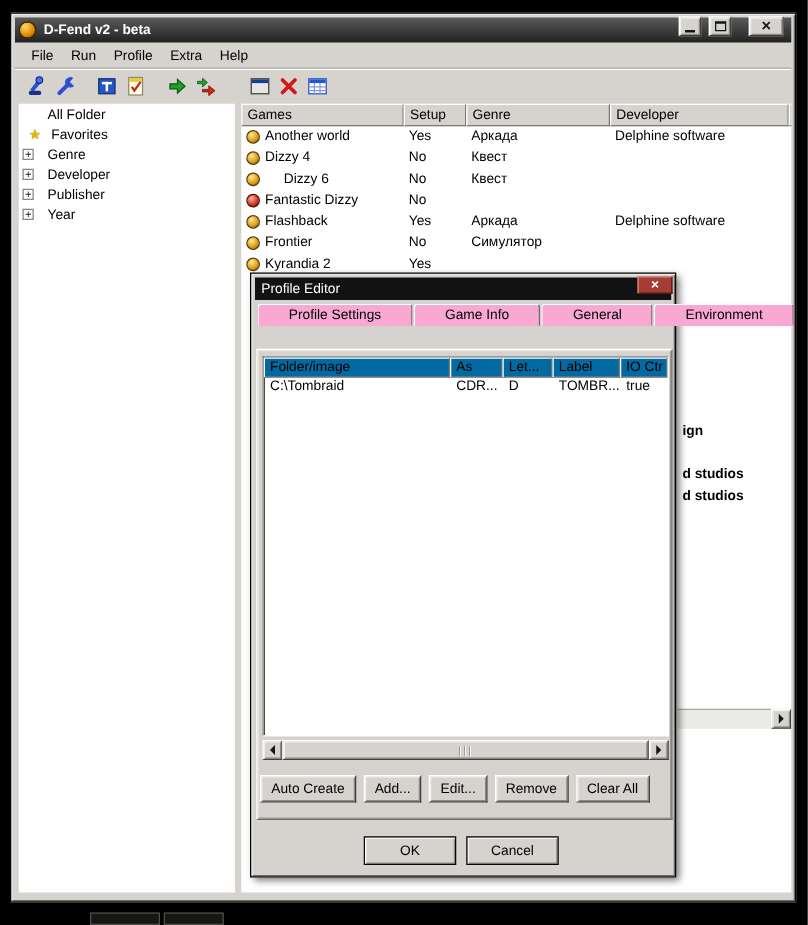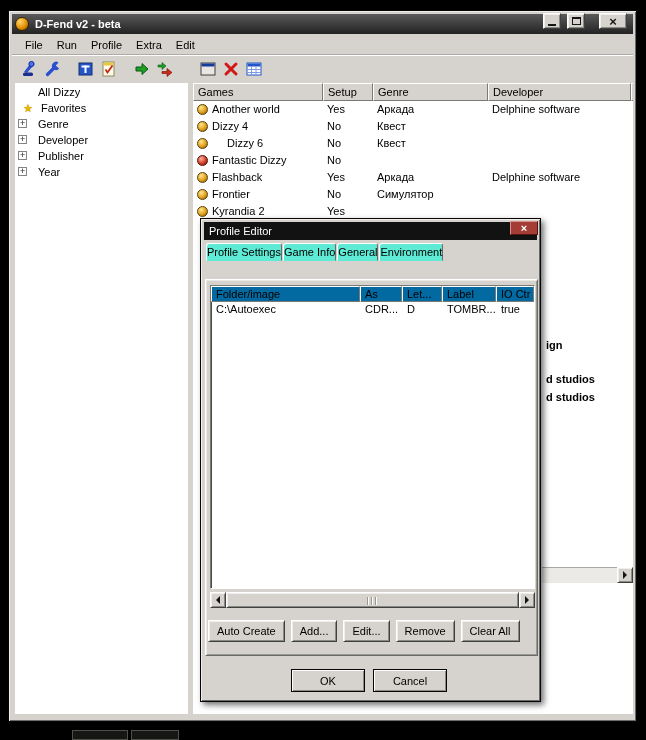--- a/index.html
+++ b/index.html
@@ -78,21 +78,21 @@
                   display:flex; align-items:center; }
   .dlg-title { color:#fff; margin-left:5px; white-space:nowrap; }
   .dlg-close { position:absolute; right:2px; top:2px; width:28px; height:14px; background:#a33d35;
                border:1px solid; border-color:#d89088 #561210 #561210 #d89088;
                display:flex; align-items:center; justify-content:center; }
   .dlg-close::before { content:"×"; color:#fff; font-weight:bold; font-size:11px; line-height:11px; }
 
   .tabs-row { position:absolute; left:5px; display:flex; }
   .tabs-row.r1 { top:24px; height:18px; }
   .tabs-row.r2 { top:42px; height:18px; }
-  .tab { height:18px; line-height:17px; padding:0 0; margin-right:1px; background:#5eead4;
+  .tab { height:18px; line-height:17px; padding:0 24px; margin-right:1px; background:#f9a8d4;
          border:1px solid; border-color:#ffffff #6a6a66 transparent #ffffff;
          border-radius:3px 3px 0 0; white-space:nowrap; }
   .tab.active { position:relative; top:-2px; height:21px; line-height:19px; z-index:5;
                 box-shadow:inset 1px 1px 0 #f2f1ef; }
 
   .tabpanel { position:absolute; left:4px; top:60px; width:333px; height:377px; background:#d6d3ce;
               border:1px solid; border-color:#ffffff #6a6a66 #6a6a66 #ffffff;
               box-shadow:inset 1px 1px 0 #e9e8e4, inset -1px -1px 0 #9a9892; z-index:4; }
 
   .mount-list { position:absolute; left:4px; top:5px; width:325px; height:304px; background:#fff;
@@ -141,21 +141,21 @@
       </span>
     <span class="winbtn closeb raised">
         <span class="glyph-close"></span>
       </span>
 
     <div class="menubar">
       <span class="menu-item">File</span>
       <span class="menu-item">Run</span>
       <span class="menu-item">Profile</span>
       <span class="menu-item">Extra</span>
-      <span class="menu-item">Edit</span>
+      <span class="menu-item">Help</span>
     </div>
 
     <div class="toolbar">
       <span class="tbtn">
         <svg width="18" height="18">
             <path d="M3 12 L9 4 L11.5 6.5 L6 13 Z" fill="#2a4fd0"></path>
             <circle cx="10.5" cy="4" r="2.6" fill="#4a6fff" stroke="#142c80"></circle>
             <rect x="2" y="12.5" width="10" height="3.5" rx="1.6" fill="#1a2f90"></rect>
           </svg>
       </span>
@@ -211,21 +211,21 @@
             <rect x="2.5" y="3.5" width="13" height="3" fill="#2456c8"></rect>
             <path d="M6.5 6.5 V15 M11 6.5 V15 M2 9.5 H16 M2 12.5 H16" stroke="#7a9ae8" stroke-width="1"></path>
           </svg>
       </span>
     </div>
 
     <div class="content">
 
       <div class="tree-panel">
         <div class="tree-item">
-          <span class="tree-label">All Dizzy</span>
+          <span class="tree-label">All Folder</span>
         </div>
         <div class="tree-item">
           <span class="star"></span>
           <span class="tree-label fav">Favorites</span>
         </div>
         <div class="tree-item">
           <span class="plusbox"></span>
           <span class="tree-label">Genre</span>
         </div>
         <div class="tree-item">
@@ -330,21 +330,21 @@
 
       <div class="mount-list">
         <div class="mhdr-row">
           <span class="mhdr" style="width:149px">Folder/image</span>
           <span class="mhdr" style="width:42px">As</span>
           <span class="mhdr" style="width:40px">Let...</span>
           <span class="mhdr" style="width:54px">Label</span>
           <span class="mhdr" style="width:38px">IO Ctr</span>
         </div>
         <div class="mrow">
-          <span class="mcell" style="width:149px">C:\Autoexec</span>
+          <span class="mcell" style="width:149px">C:\Tombraid</span>
           <span class="mcell" style="width:42px">CDR...</span>
           <span class="mcell" style="width:40px">D</span>
           <span class="mcell" style="width:54px">TOMBR...</span>
           <span class="mcell" style="width:38px">true</span>
         </div>
       </div>
 
       <div class="mount-sb">
         <span class="sb-btn raised">
             <span class="arr-left"></span>

